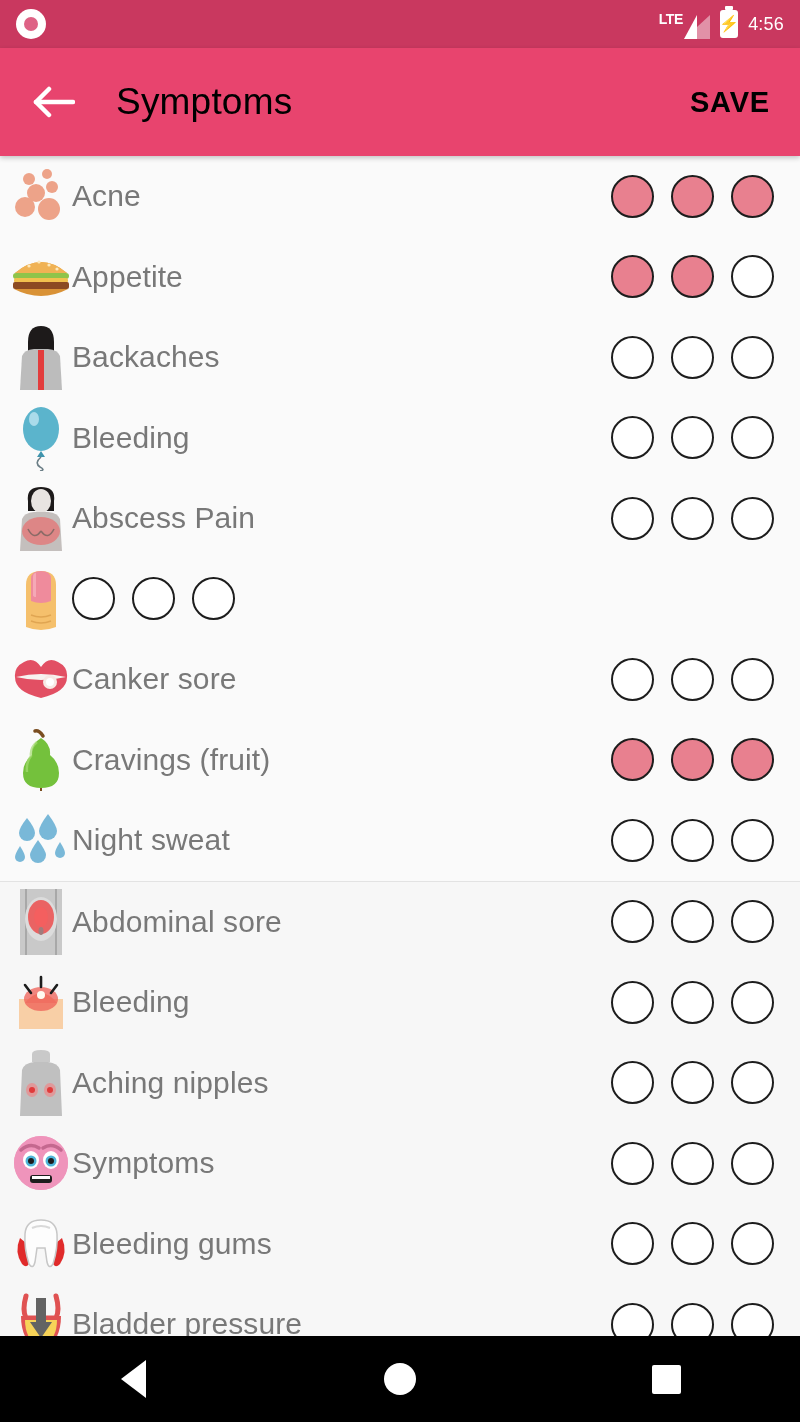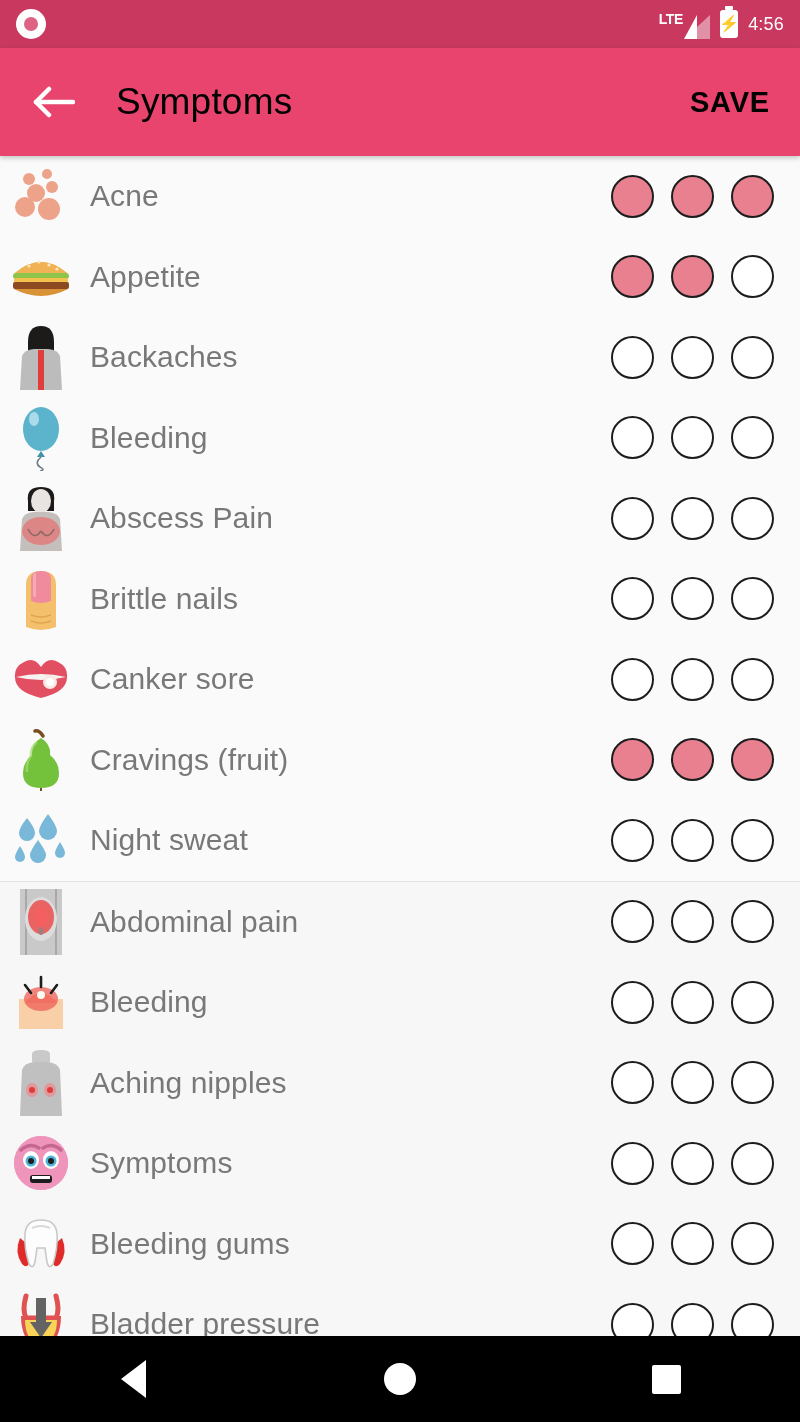--- a/index.html
+++ b/index.html
@@ -148,21 +148,20 @@
     cursor: pointer;
   }
   .row-icon {
     width: 62px; height: 72px;
     flex: 0 0 auto;
     display: flex; align-items: center; justify-content: center;
   }
   .row-icon svg { display: block; }
   .row-label {
     flex: 1 1 auto;
-    margin-left: 18px;
     font-size: 30px;
     color: #787878;
     letter-spacing: 0.1px;
     white-space: nowrap;
   }
   .dots {
     flex: 0 0 auto;
     display: flex;
     align-items: center;
     gap: 17px;
@@ -331,21 +330,20 @@
         <div class="row">
           <div class="row-icon">
             <svg width="38" height="64" viewBox="0 0 38 64">
       <path d="M4 18 Q4 4 19 4 Q34 4 34 18 L34 60 Q19 66 4 60 Z" fill="#f5c06c"></path>
       <path d="M9 12 Q9 4 19 4 Q29 4 29 12 L29 34 Q19 38 9 34 Z" fill="#ef8b9c"></path>
       <path d="M11 10 Q11 6 14 6 L14 30 Q11 30 11 28 Z" fill="#f8b7c2" opacity="0.7"></path>
       <path d="M9 48 Q19 52 29 48" stroke="#e0a552" stroke-width="1.4" fill="none"></path>
       <path d="M9 54 Q19 58 29 54" stroke="#e0a552" stroke-width="1.4" fill="none"></path>
     </svg>
           </div>
-          <div class="row-label">Brittle nails</div>
           <div class="dots">
             <div class="dot"></div>
             <div class="dot"></div>
             <div class="dot"></div>
           </div>
         </div>
         <div class="row">
           <div class="row-icon">
             <svg width="58" height="44" viewBox="0 0 58 44">
       <path d="M29 10 Q22 -1 12 5 Q2 10 3 20 Q3 35 29 41 Q55 35 55 20 Q56 10 46 5 Q36 -1 29 10 Z" fill="#e24f63"></path>
@@ -400,21 +398,21 @@
           <div class="row-icon">
             <svg width="54" height="66" viewBox="0 0 54 66">
       <rect x="6" y="0" width="42" height="66" fill="#c9c9c9"></rect>
       <path d="M12 0 L12 66 M42 0 L42 66" stroke="#a8a8a8" stroke-width="2"></path>
       <ellipse cx="27" cy="30" rx="16" ry="22" fill="#dcdcdc"></ellipse>
       <ellipse cx="27" cy="28" rx="13" ry="17" fill="#ef3b3b" opacity="0.75"></ellipse>
       <ellipse cx="27" cy="28" rx="7" ry="10" fill="#f45f5f"></ellipse>
       <ellipse cx="27" cy="42" rx="2.5" ry="4" fill="#a07c7c"></ellipse>
     </svg>
           </div>
-          <div class="row-label">Abdominal pain</div>
+          <div class="row-label">Abdominal sore</div>
           <div class="dots">
             <div class="dot"></div>
             <div class="dot"></div>
             <div class="dot"></div>
           </div>
         </div>
         <div class="row">
           <div class="row-icon">
             <svg width="56" height="58" viewBox="0 0 56 58">
       <path d="M6 26 L50 26 L50 56 L6 56 Z" fill="#f8cfa6"></path>

